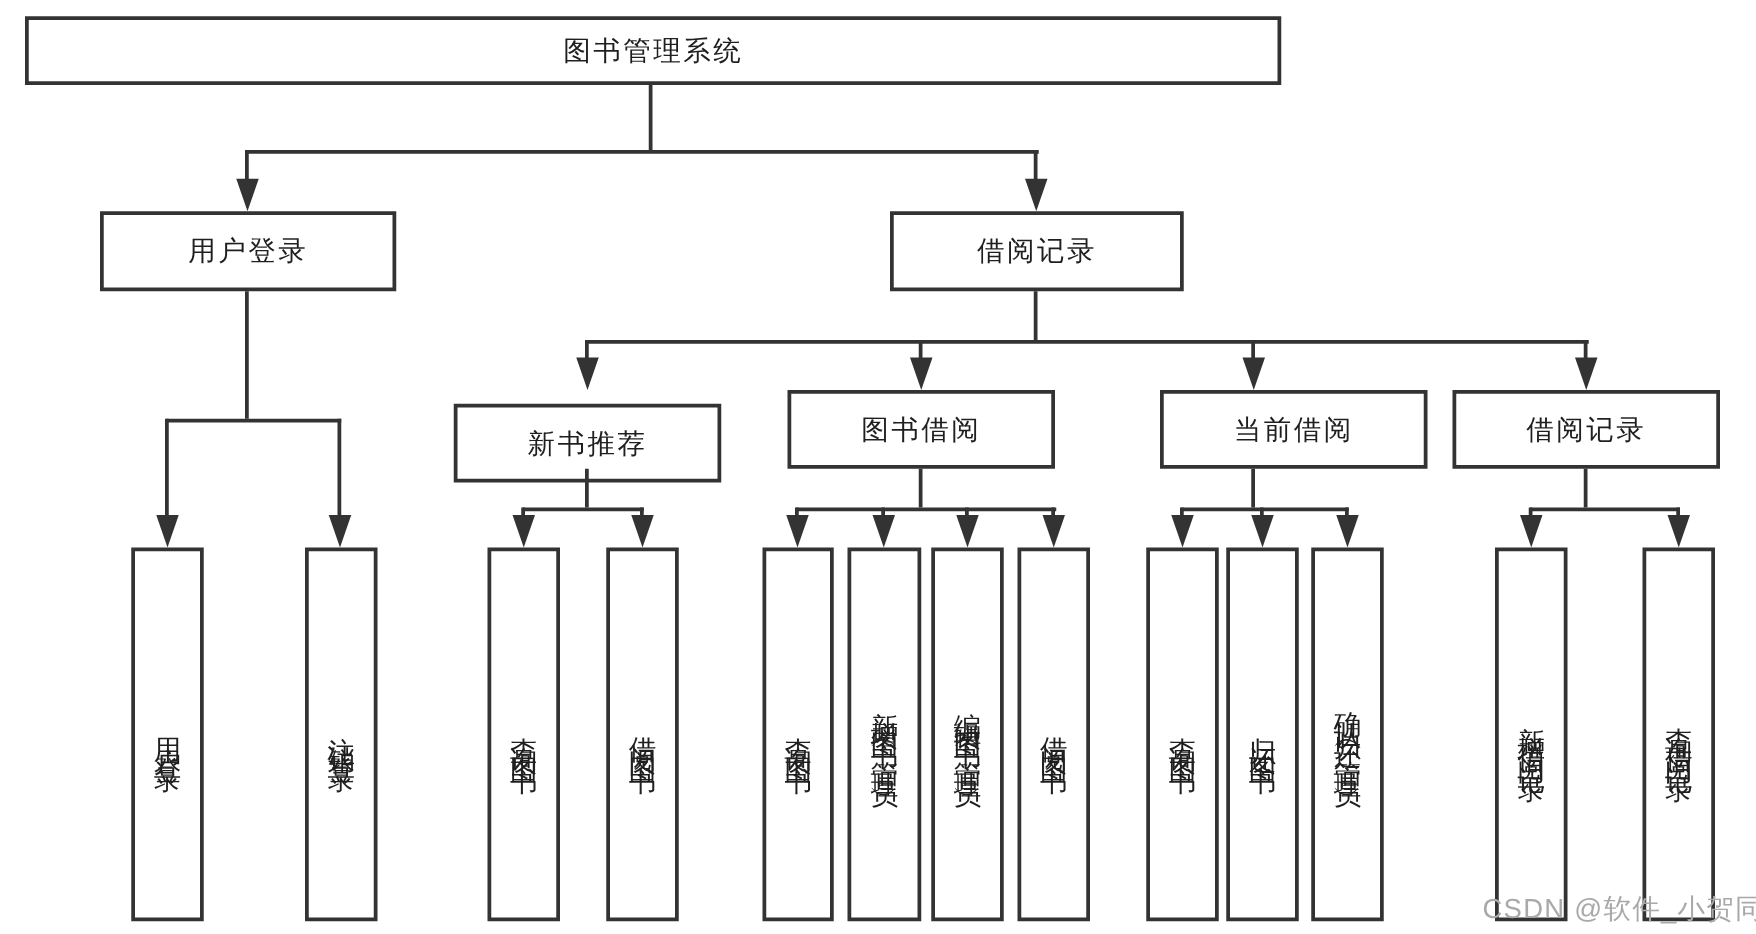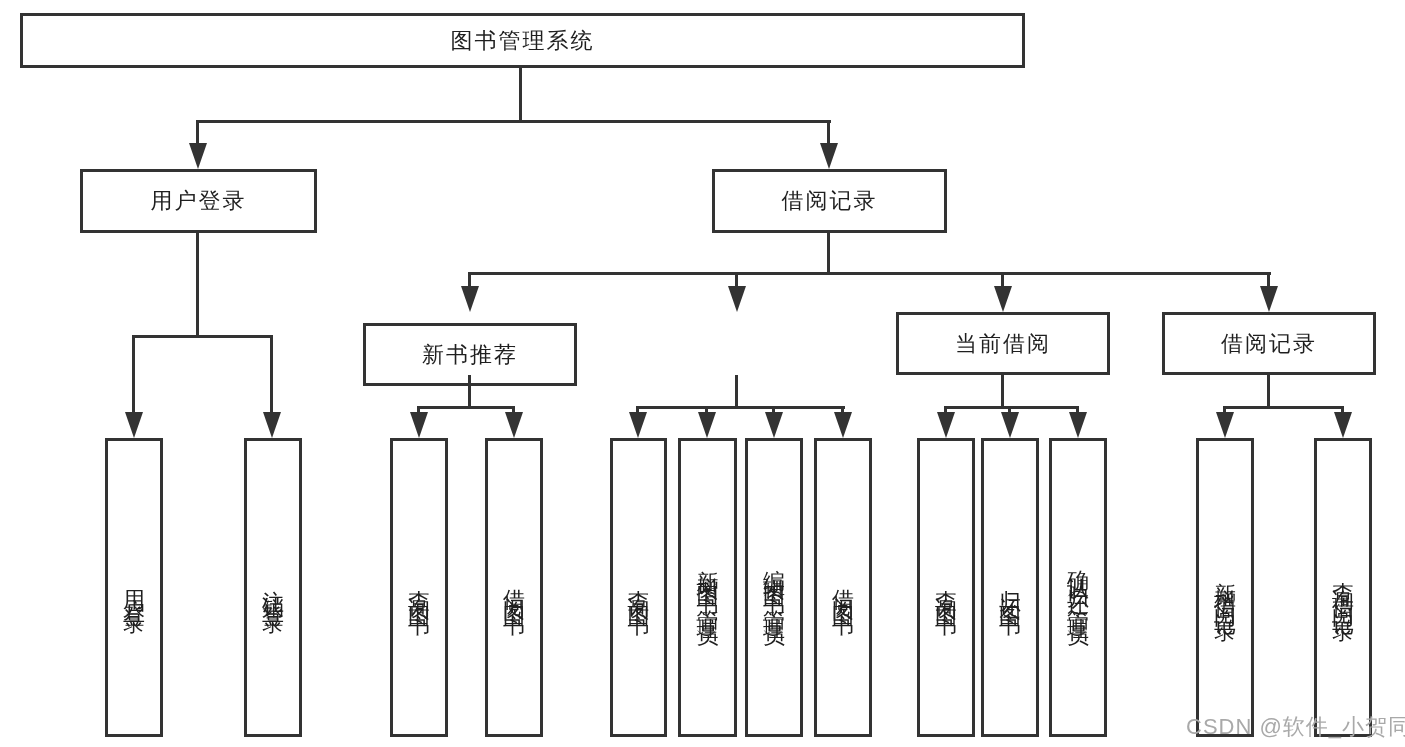--- a/index.html
+++ b/index.html
@@ -70,21 +70,24 @@
   <div class="vl" style="left:735px;top:272px;height:18px;"></div>
   <div class="ah" style="left:728px;top:286px;"></div>
   <div class="vl" style="left:1001px;top:272px;height:18px;"></div>
   <div class="ah" style="left:994px;top:286px;"></div>
   <div class="vl" style="left:1267px;top:272px;height:18px;"></div>
   <div class="ah" style="left:1260px;top:286px;"></div>
 
   <div class="box" style="left:363px;top:308px;width:214px;height:63px;margin-top:15px;">
     <span>新书推荐</span>
   </div>
-  <div class="box" style="left:896px;top:312px;width:214px;height:63px;">
+  <div class="box" style="left:630px;top:312px;width:214px;height:63px;">
+    <span>图书借阅</span>
+  </div>
+  <div class="box" style="left:928px;top:312px;width:214px;height:63px;">
     <span>当前借阅</span>
   </div>
   <div class="box" style="left:1162px;top:312px;width:214px;height:63px;">
     <span>借阅记录</span>
   </div>
 
   <div class="vl" style="left:468px;top:375px;height:31px;"></div>
   <div class="hl" style="left:418px;top:406px;width:97px;"></div>
   <div class="vl" style="left:417px;top:406px;height:10px;"></div>
   <div class="ah" style="left:410px;top:412px;"></div>

